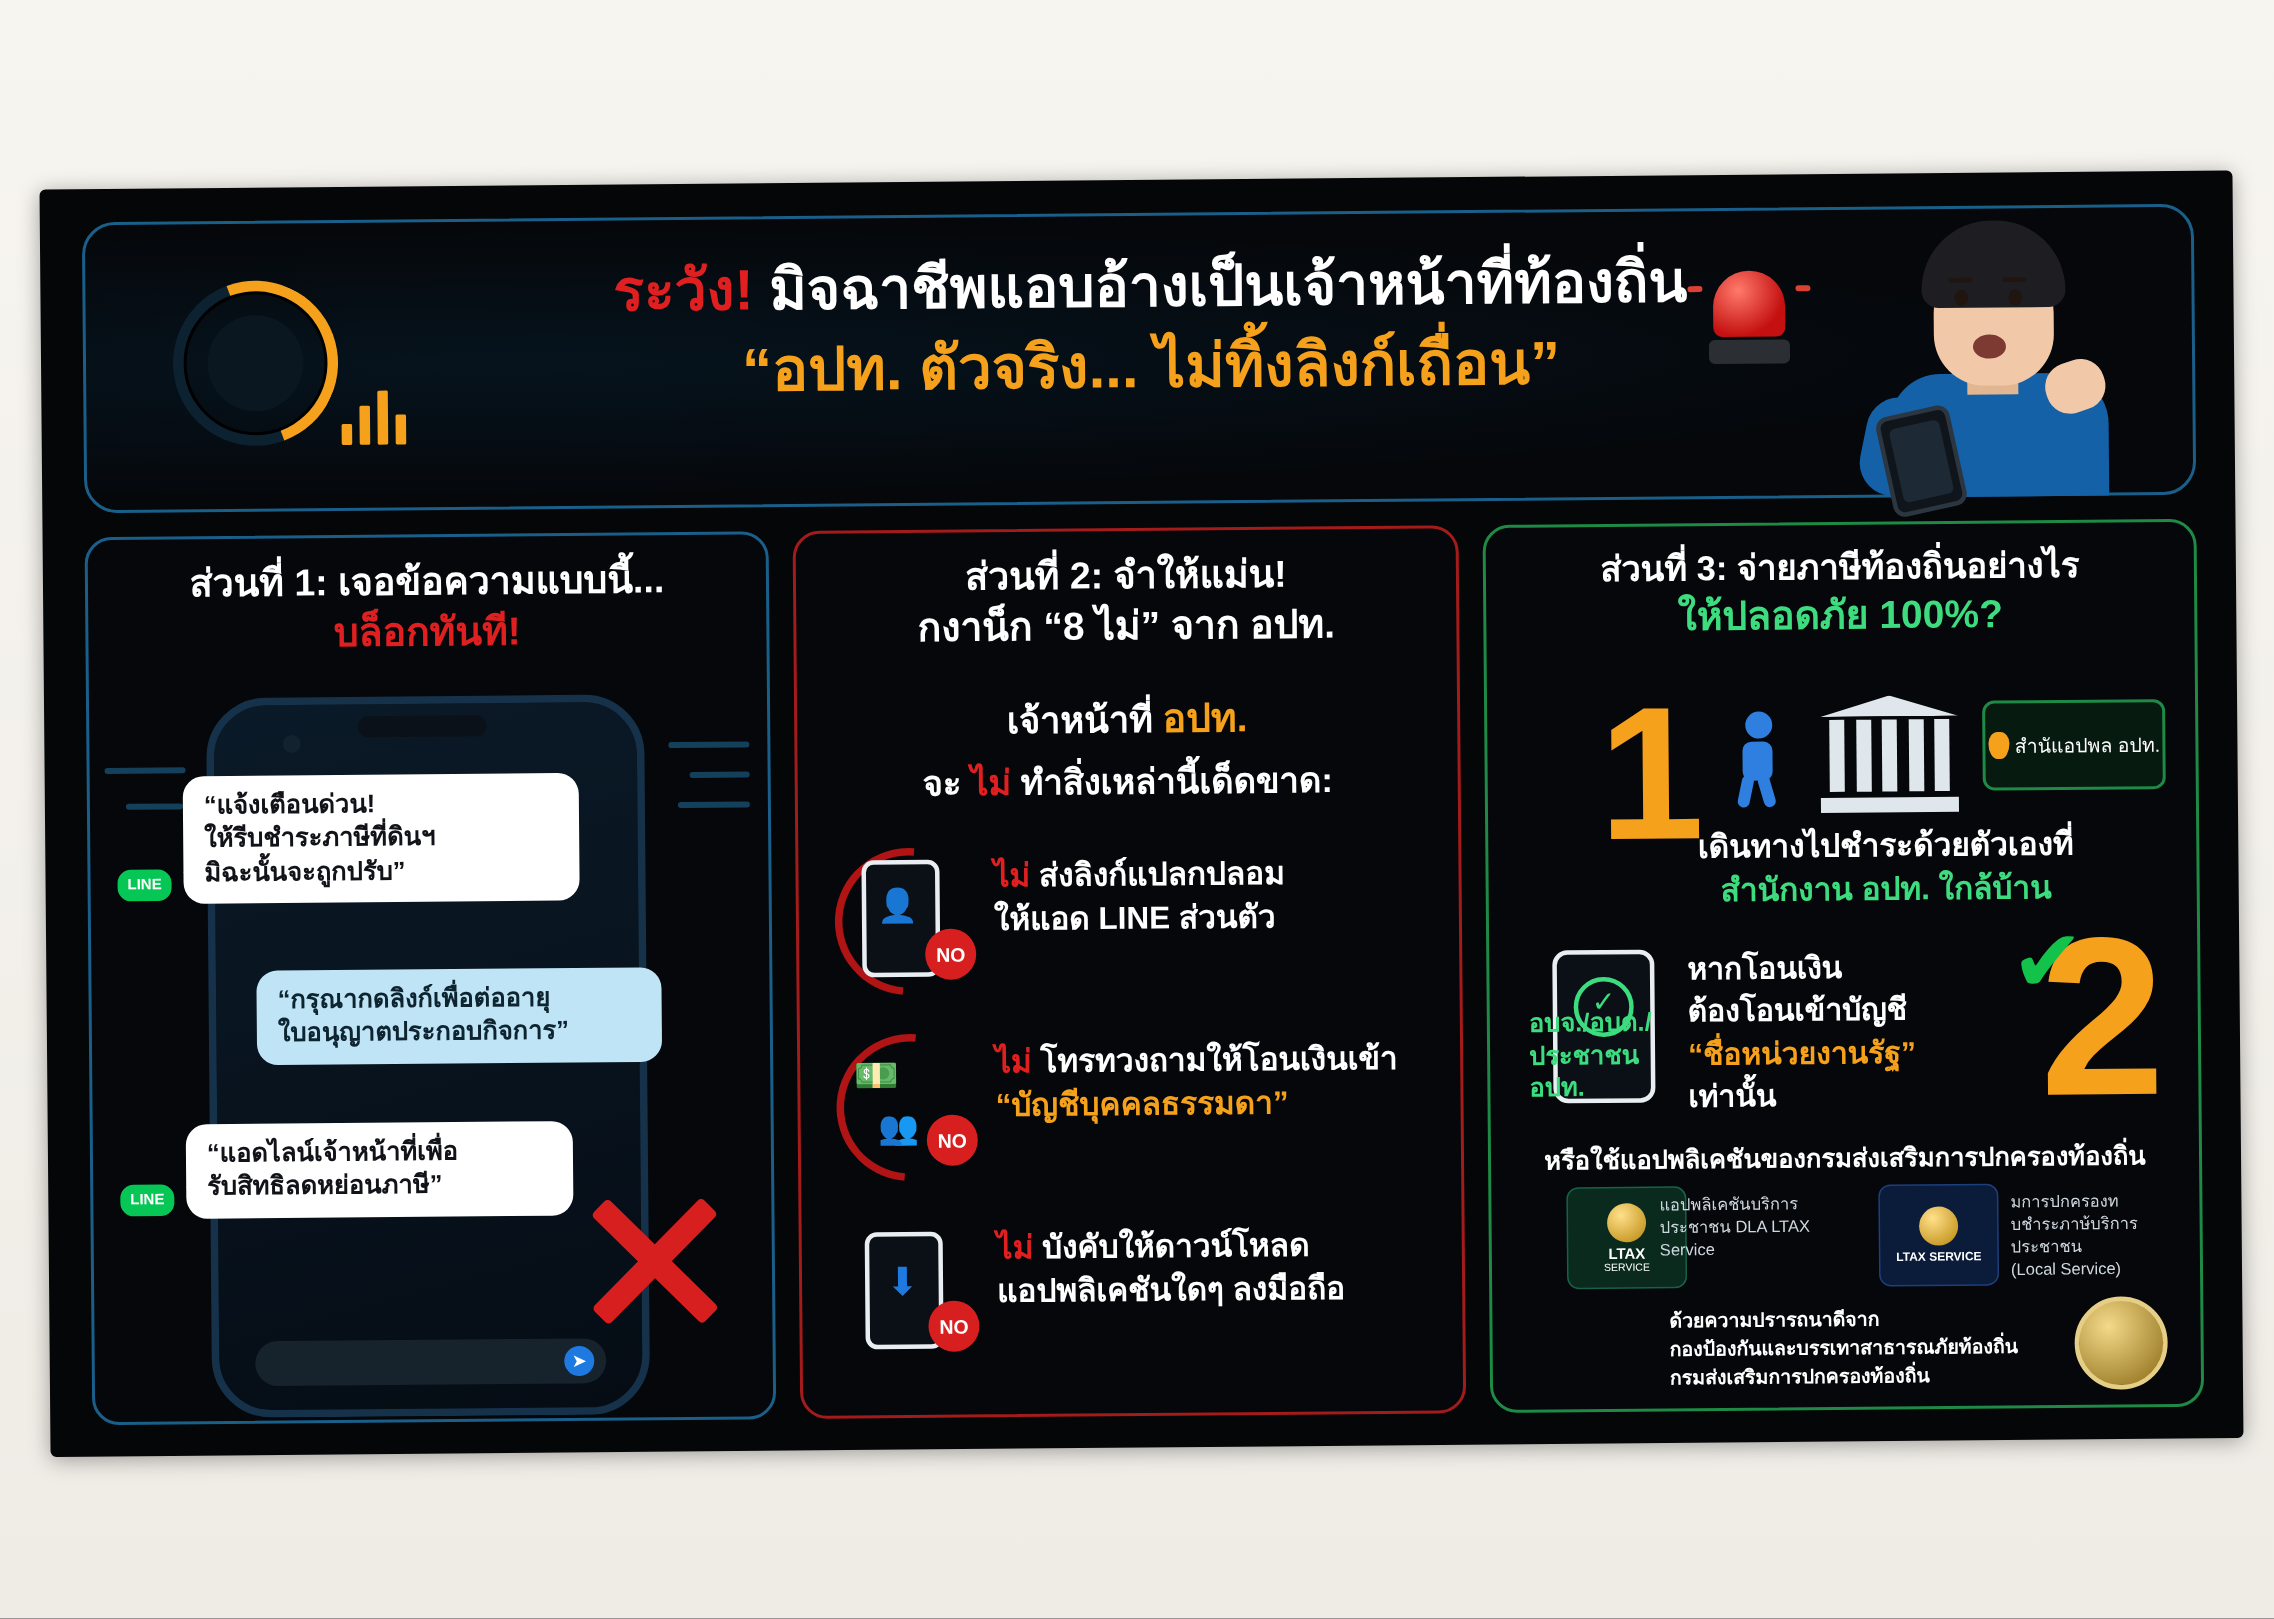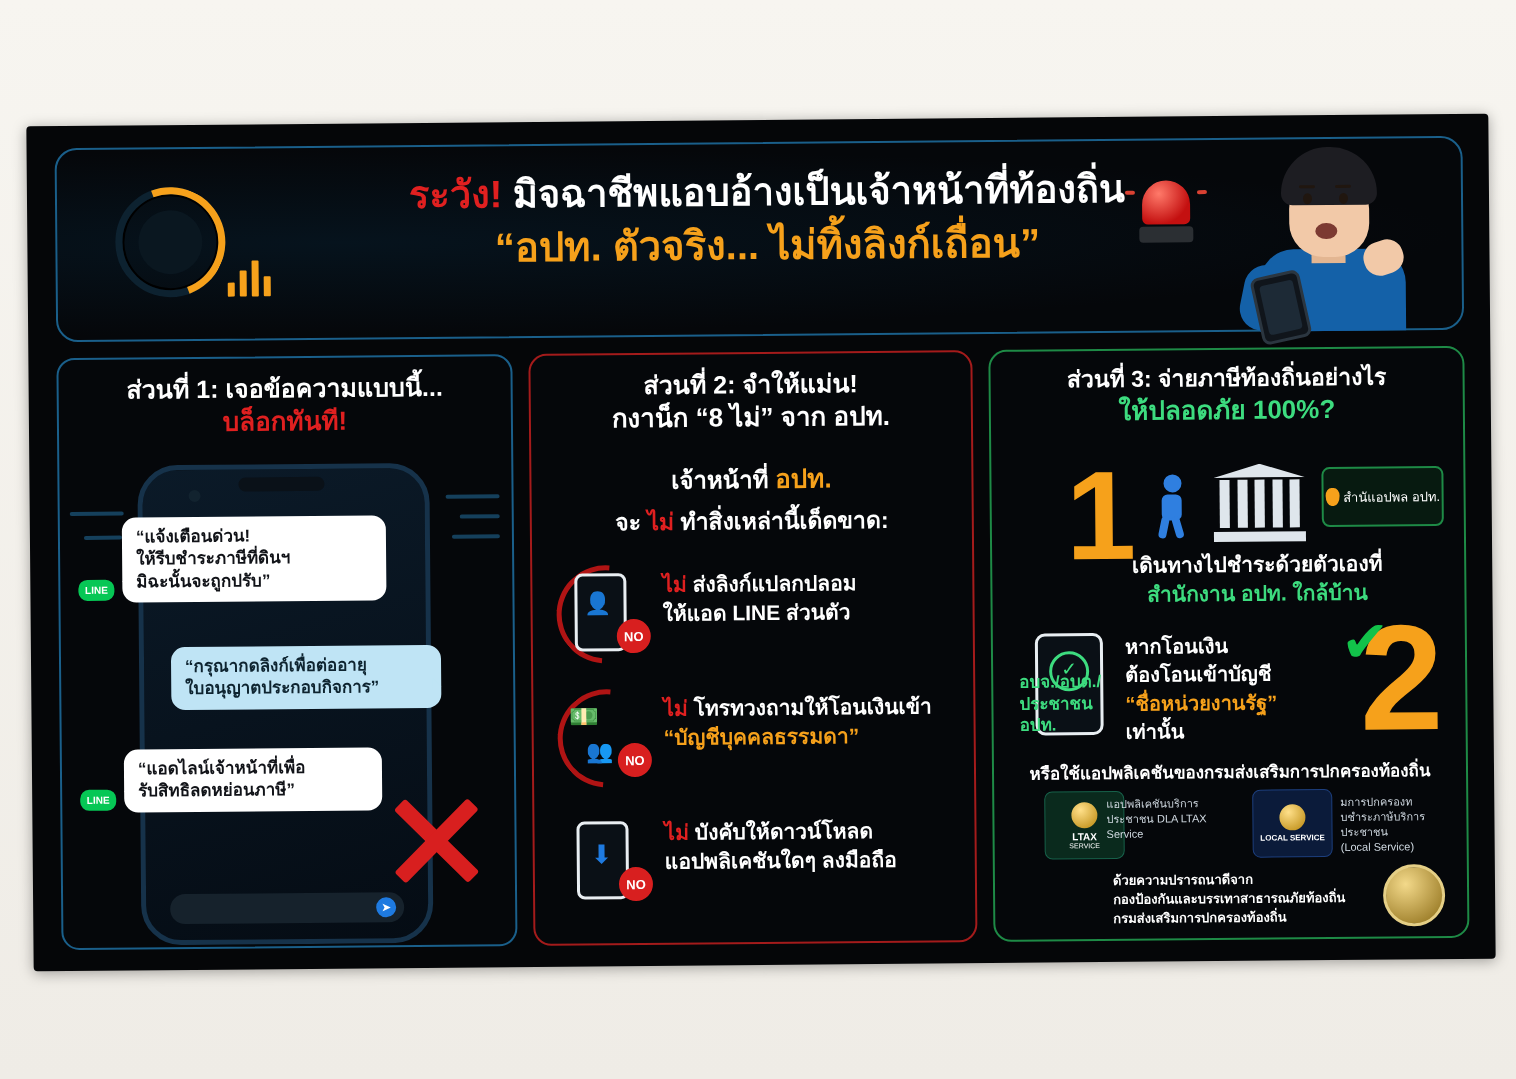--- a/index.html
+++ b/index.html
@@ -378,21 +378,21 @@
           <span class="lsub">SERVICE</span>
         </div>
         <div class="logo-txt" style="left:96px;top:6px;width:140px;">
           <div>แอปพลิเคชันบริการ</div>
           <div>ประชาชน DLA LTAX</div>
           <div>Service</div>
         </div>
 
         <div class="logo logo-local">
           <span class="coin"></span>
-          <span class="lname" style="font-size:8px">LOCAL SERVICE</span>
+          <span class="lname" style="font-size:8px">LTAX SERVICE</span>
         </div>
         <div class="logo-txt" style="left:330px;top:6px;width:126px;">
           <div>มการปกครองท</div>
           <div>บชำระภาษ้บริการประชาชน</div>
           <div>(Local Service)</div>
         </div>
       </div>
     </div>
 
     <div class="credit">

